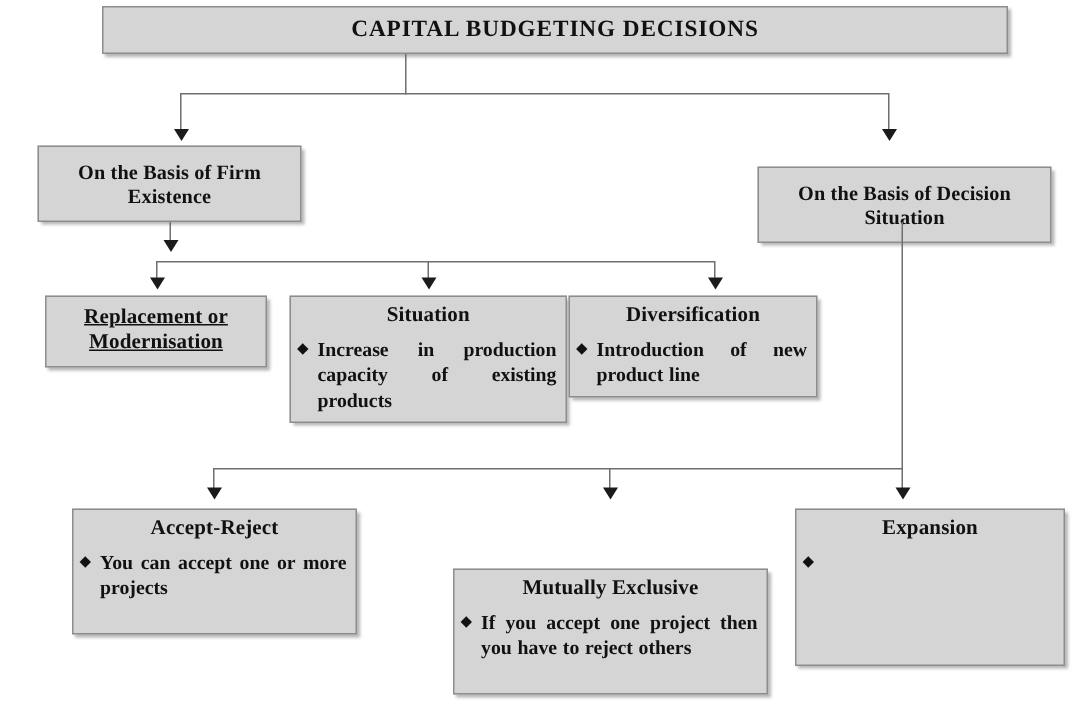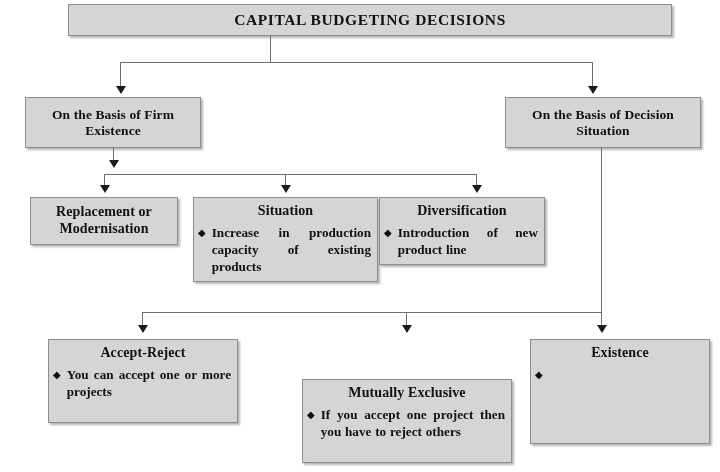--- a/index.html
+++ b/index.html
@@ -114,41 +114,41 @@
 
   <div class="conn vline" style="left:592px; top:62px; height:25px;"></div>
   <div class="arrow" style="left:588px; top:86px;"></div>
 
   <div class="node lvl2" style="left:25px; top:97px; width:176px; height:51px;">
     <div class="center-wrap mid">
       <span class="title">On the Basis of Firm Existence</span>
     </div>
   </div>
 
-  <div class="node lvl2" style="left:505px; top:97px; width:196px; height:51px;">
+  <div class="node lvl2" style="left:505px; top:111px; width:196px; height:51px;">
     <div class="center-wrap mid">
       <span class="title">On the Basis of Decision Situation</span>
     </div>
   </div>
 
   <div class="conn vline" style="left:113px; top:148px; height:15px;"></div>
   <div class="arrow" style="left:109px; top:160px;"></div>
 
   <div class="conn hline" style="left:104px; top:174px; width:372px;"></div>
 
   <div class="conn vline" style="left:104px; top:174px; height:13px;"></div>
   <div class="arrow" style="left:100px; top:185px;"></div>
 
   <div class="conn vline" style="left:285px; top:174px; height:13px;"></div>
   <div class="arrow" style="left:281px; top:185px;"></div>
 
   <div class="conn vline" style="left:476px; top:174px; height:13px;"></div>
   <div class="arrow" style="left:472px; top:185px;"></div>
 
-  <div class="node" style="left:30px; top:197px; width:148px; height:48px;">
+  <div class="node" style="left:30px; top:197px; width:148px; height:48px;text-decoration:underline;">
     <div class="center-wrap mid">
       <span class="title">Replacement or Modernisation</span>
     </div>
   </div>
 
   <div class="node" style="left:193px; top:197px; width:185px; height:85px;">
     <div class="center-wrap">
       <span class="title">Situation</span>
       <div class="bullet-row">
         <span class="bullet-glyph">◆</span>
@@ -195,20 +195,20 @@
       <span class="title">Mutually Exclusive</span>
       <div class="bullet-row">
         <span class="bullet-glyph">◆</span>
         <span class="bullet-text loose">If you accept one project then you have to reject others</span>
       </div>
     </div>
   </div>
 
   <div class="node" style="left:530px; top:339px; width:180px; height:105px;">
     <div class="center-wrap">
-      <span class="title">Existence</span>
+      <span class="title">Expansion</span>
       <div class="bullet-row">
         <span class="bullet-glyph">◆</span>
       </div>
     </div>
   </div>
 
 </div>
 
 </body></html>

